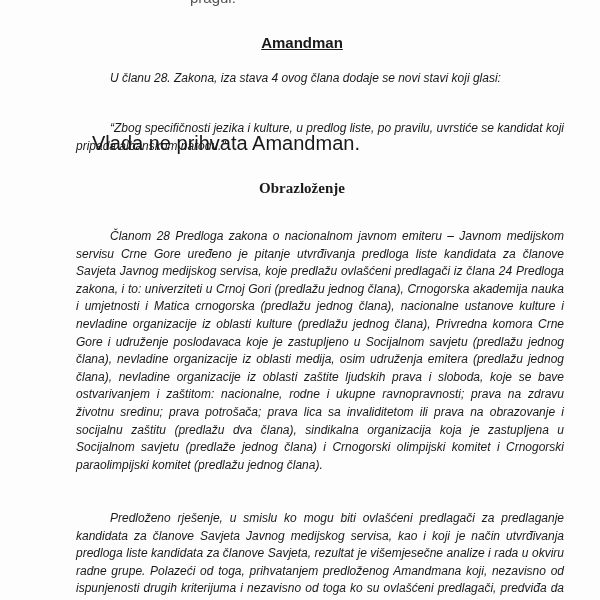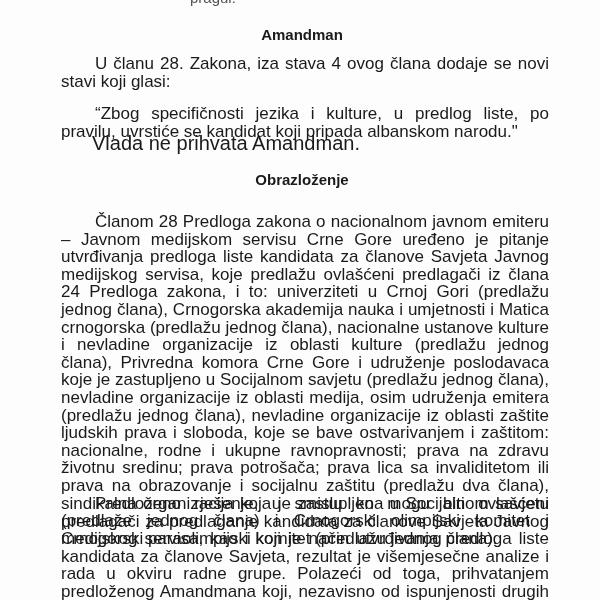--- a/index.html
+++ b/index.html
@@ -6,32 +6,32 @@
   body {
     width:600px; height:600px; overflow:hidden;
     background:#fdfdfd;
     font-family:"Liberation Sans", sans-serif;
     color:#1a1a1a;
     position:relative;
   }
   .page { position:absolute; left:58px; top:0; width:488px; }
   .frag { position:absolute; top:-11px; left:190px; font-size:15px; color:#555; }
   .h { text-align:center; font-weight:bold; font-size:15px; }
-  p { margin:3px; font-size:17px; line-height:17.6px; text-align:justify; }
+  p { margin:18px; font-size:12px; line-height:17.6px; text-align:justify;font-style:italic; }
   .ind { text-indent:34px; }
   .ind2 { text-indent:34px; }
   .bold { font-weight:normal; font-size:20px; }
 </style>
 </head>
 <body>
 
 <div class="frag">pragui.</div>
 
 <div class="page">
-  <div class="h" style="position:absolute;top:26px;width:100%;">Amandman</div>
+  <div class="h" style="position:absolute;top:34px;width:100%;text-decoration:underline;">Amandman</div>
   <p class="ind" style="position:absolute;top:52px;width:100%;">U članu 28. Zakona, iza stava 4 ovog člana dodaje se novi stavi koji glasi:</p>
   <p class="ind" style="position:absolute;top:102px;width:100%;">“Zbog specifičnosti jezika i kulture, u predlog liste, po pravilu, uvrstiće se kandidat koji pripada albanskom narodu."</p>
   <div class="bold" style="position:absolute;top:132px;left:34px;">Vlada ne prihvata Amandman.</div>
 
-  <div class="h" style="position:absolute;top:171px;width:100%;">Obrazloženje</div>
+  <div class="h" style="position:absolute;top:180px;width:100%;font-family:Liberation Serif, serif;">Obrazloženje</div>
   <p class="ind" style="position:absolute;top:210px;width:100%;">Članom 28 Predloga zakona o nacionalnom javnom emiteru – Javnom medijskom servisu Crne Gore uređeno je pitanje utvrđivanja predloga liste kandidata za članove Savjeta Javnog medijskog servisa, koje predlažu ovlašćeni predlagači iz člana 24 Predloga zakona, i to: univerziteti u Crnoj Gori (predlažu jednog člana), Crnogorska akademija nauka i umjetnosti i Matica crnogorska (predlažu jednog člana), nacionalne ustanove kulture i nevladine organizacije iz oblasti kulture (predlažu jednog člana), Privredna komora Crne Gore i udruženje poslodavaca koje je zastupljeno u Socijalnom savjetu (predlažu jednog člana), nevladine organizacije iz oblasti medija, osim udruženja emitera (predlažu jednog člana), nevladine organizacije iz oblasti zaštite ljudskih prava i sloboda, koje se bave ostvarivanjem i zaštitom: nacionalne, rodne i ukupne ravnopravnosti; prava na zdravu životnu sredinu; prava potrošača; prava lica sa invaliditetom ili prava na obrazovanje i socijalnu zaštitu (predlažu dva člana), sindikalna organizacija koja je zastupljena u Socijalnom savjetu (predlaže jednog člana) i Crnogorski olimpijski komitet i Crnogorski paraolimpijski komitet (predlažu jednog člana).</p>
   <p class="ind2" style="position:absolute;top:492px;width:100%;">Predloženo rješenje, u smislu ko mogu biti ovlašćeni predlagači za predlaganje kandidata za članove Savjeta Javnog medijskog servisa, kao i koji je način utvrđivanja predloga liste kandidata za članove Savjeta, rezultat je višemjesečne analize i rada u okviru radne grupe. Polazeći od toga, prihvatanjem predloženog Amandmana koji, nezavisno od ispunjenosti drugih kriterijuma i nezavisno od toga ko su ovlašćeni predlagači, predviđa da se u predlog liste uvrsti kandidat koji pripada</p>
 </div>
 
 </body></html>

